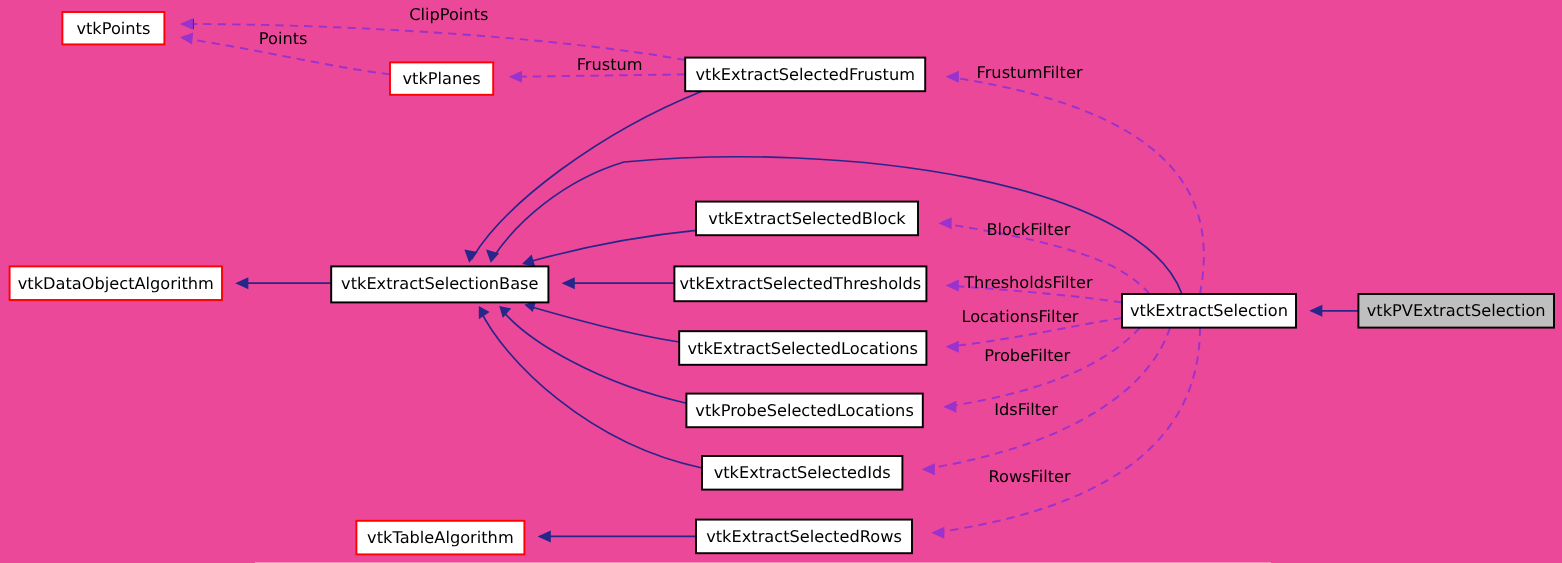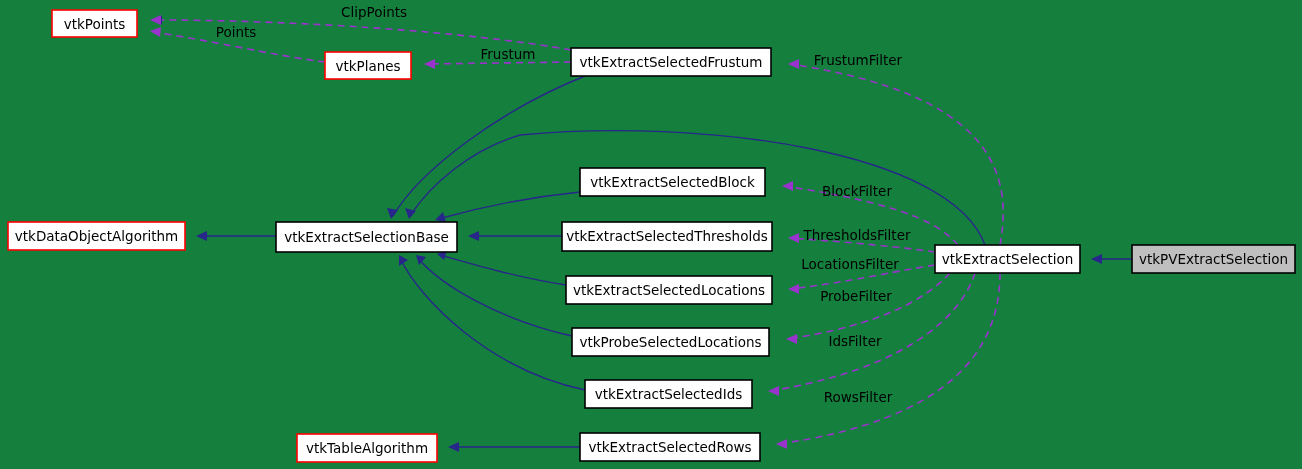--- a/index.html
+++ b/index.html
@@ -4,21 +4,21 @@
 <style>
   html, body {
     margin: 0;
     padding: 0;
     background: #ffffff;
   }
   #diagram-root {
     position: relative;
     width: 1302px;
     height: 469px;
-    background: #15803d;
+    background: #ec4899;
     font-family: "DejaVu Sans", "Liberation Sans", sans-serif;
     overflow: hidden;
   }
   #diagram-svg {
     position: absolute;
     top: 0;
     left: 0;
     width: 1302px;
     height: 469px;
   }

